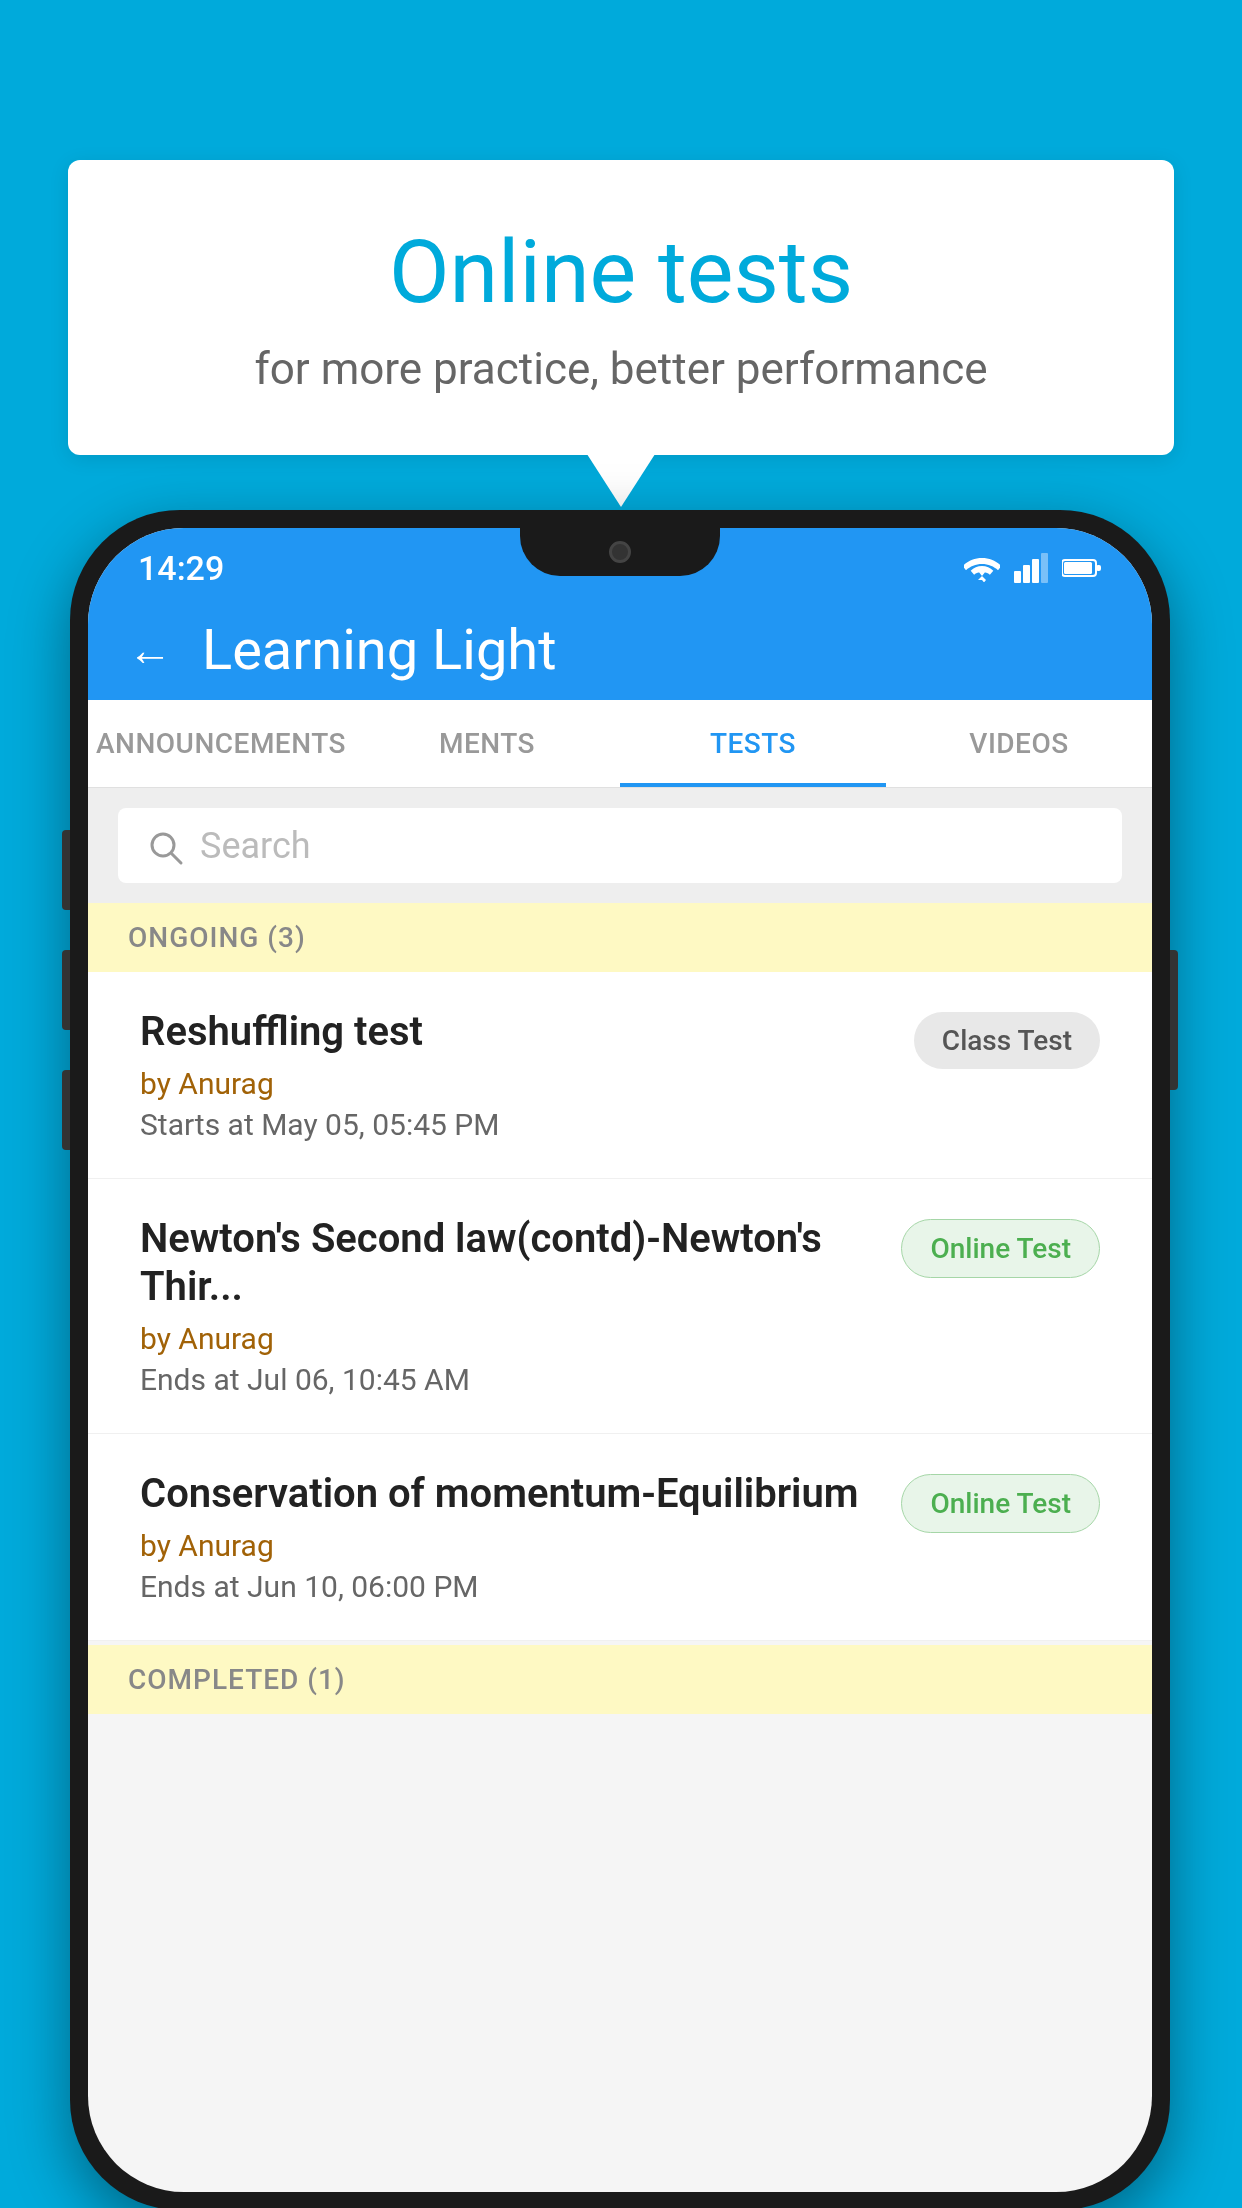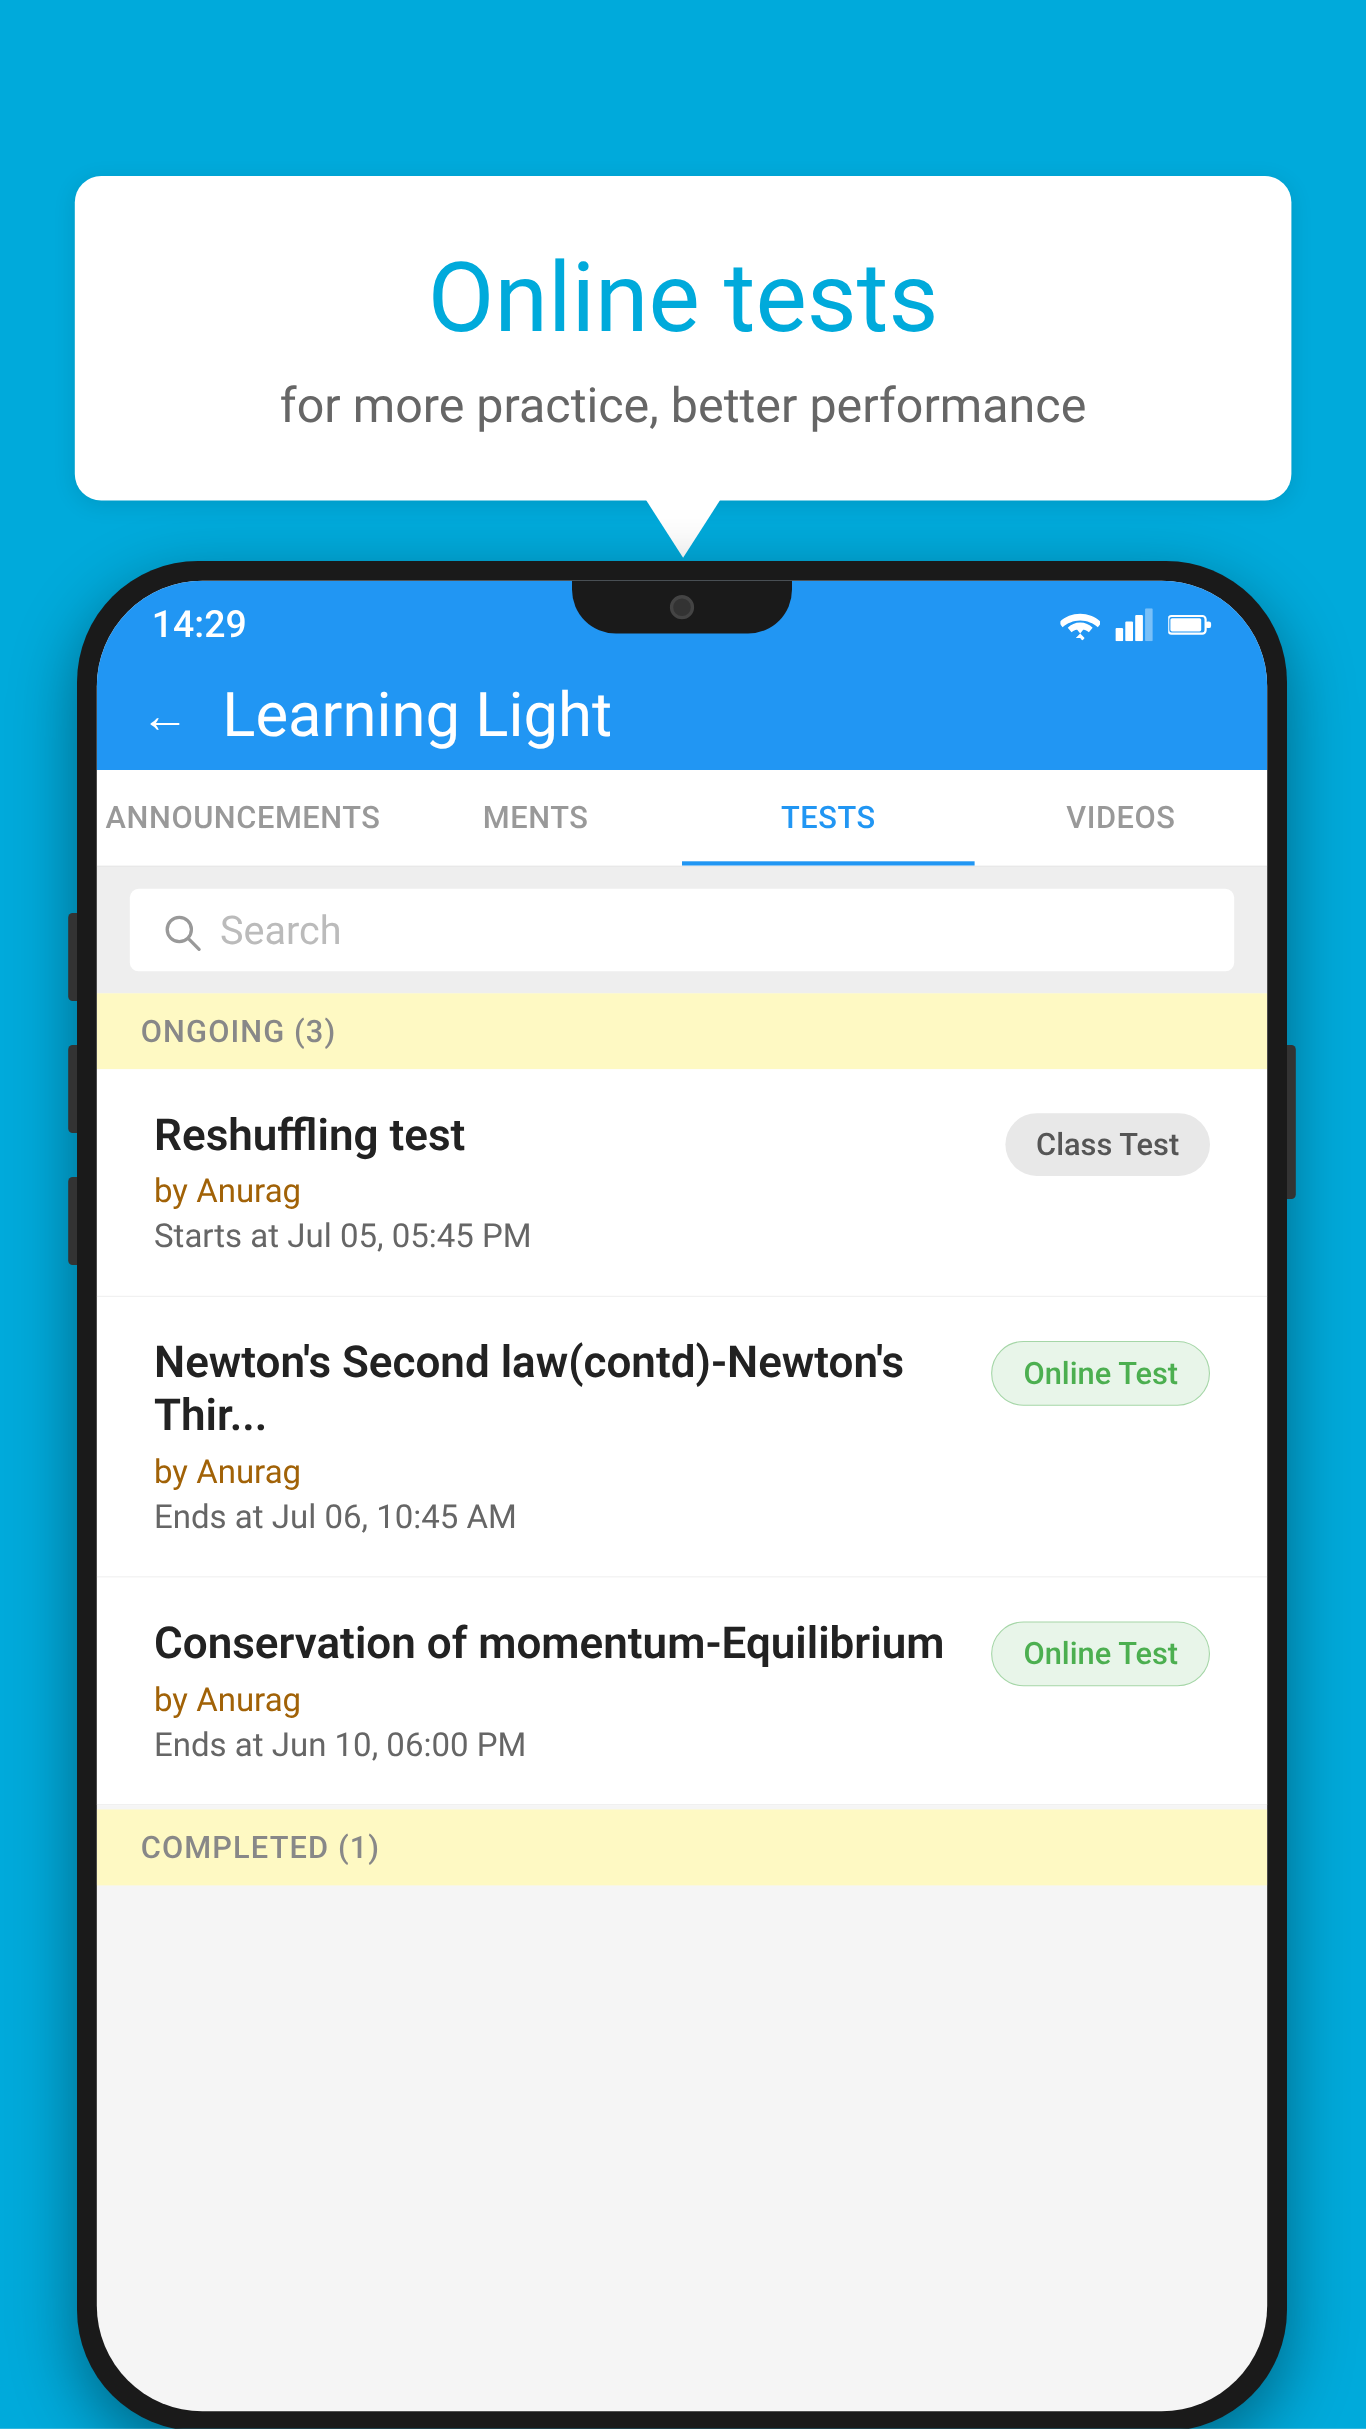--- a/index.html
+++ b/index.html
@@ -16,21 +16,21 @@
     
     .speech-bubble-container {
       position: absolute;
       top: 160px;
       left: 68px;
       width: 1106px;
     }
 
     .speech-bubble {
       background: white;
-      border-radius: 24px;
+      border-radius: 12px;
       padding: 60px 80px;
       text-align: center;
       box-shadow: 0 4px 20px rgba(0,0,0,0.1);
       position: relative;
     }
 
     .speech-bubble::after {
       content: '';
       position: absolute;
       bottom: -52px;
@@ -411,21 +411,21 @@
 
       <div class="section-header">ONGOING (3)</div>
 
       <div class="tests-list">
 
         <div class="test-item">
           <div class="test-info">
             <div class="test-name">Reshuffling test</div>
             <div class="test-author">by Anurag</div>
             <div class="test-time">
-              <span>Starts at</span>&nbsp;<span>Jul 05, 05:45 PM</span>
+              <span>Starts at</span>&nbsp;<span>May 05, 05:45 PM</span>
             </div>
           </div>
           <div class="test-badge badge-class">Class Test</div>
         </div>
 
         <div class="test-item">
           <div class="test-info">
             <div class="test-name">Newton's Second law(contd)-Newton's Thir...</div>
             <div class="test-author">by Anurag</div>
             <div class="test-time">

